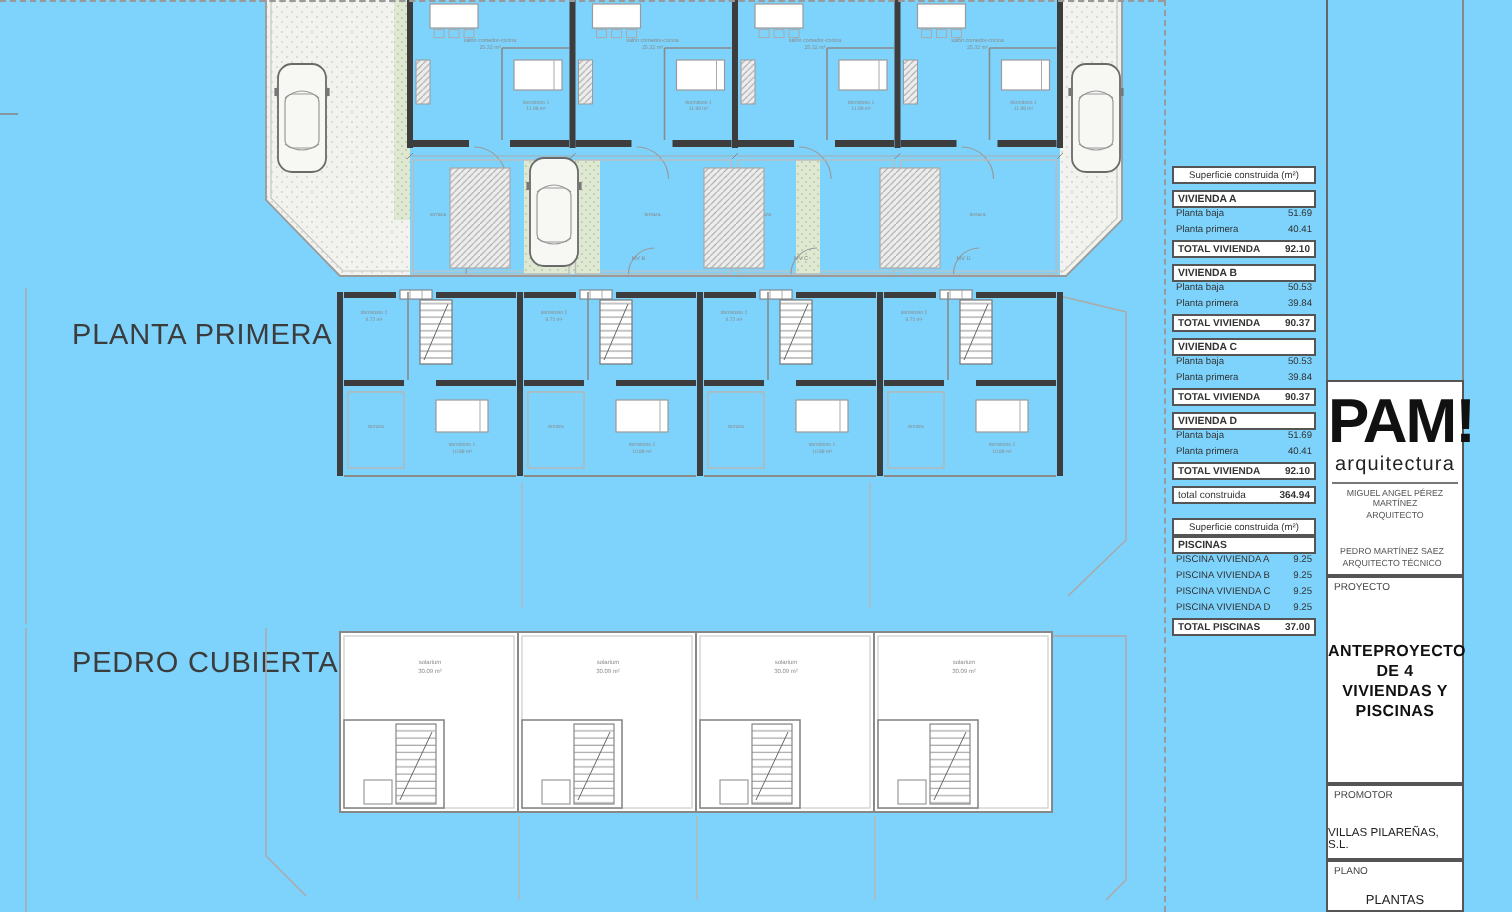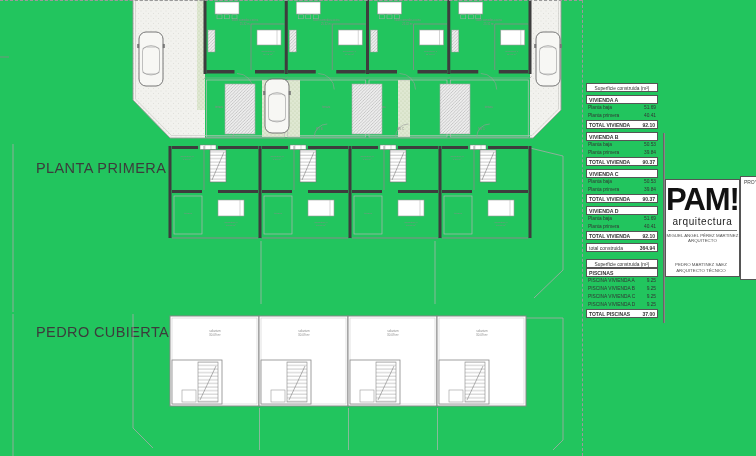--- a/index.html
+++ b/index.html
@@ -1,34 +1,34 @@
 <!DOCTYPE html>
 <html><head>
 <meta charset="utf-8">
 <style>
   html,body{margin:0;padding:0;background:#fff;}
-  #sheet{position:relative;width:756px;height:456px;background:#22c55e;overflow:hidden;
+  #sheet{position:relative;width:756px;height:456px;background:#7dd3fc;overflow:hidden;
          font-family:"Liberation Sans",sans-serif;color:#333;}
   .abs{position:absolute;}
   svg text{font-family:"Liberation Sans",sans-serif;fill:#8a8a8a;}
   
   .hdash{border-top:1px dashed #9a9a9a;height:0;}
   .vdash{border-left:1px dashed #9a9a9a;width:0;}
   
   .seclabel{font-size:14.5px;letter-spacing:.4px;color:#3c3c3c;}
   
   #tables{left:586px;top:83px;width:72px;}
   .t-header{height:9px;line-height:9px;border:1px solid #555;font-size:4.8px;text-align:center;box-sizing:border-box;background:#fff;}
   .t-name{height:9px;line-height:9px;border:1px solid #555;font-size:5.2px;font-weight:bold;padding:0 2px;box-sizing:border-box;margin-top:3px;background:#fff;}
   .t-row{height:8px;line-height:8px;font-size:4.8px;display:flex;justify-content:space-between;padding:0 2px;box-sizing:border-box;}
   .t-total{height:9px;line-height:9px;border:1px solid #555;font-size:5px;font-weight:bold;display:flex;justify-content:space-between;padding:0 2px;box-sizing:border-box;background:#fff;}
   .t-val{text-align:right;}
   .mt7{margin-top:7px;}
   
-  #titleblock{left:663px;top:0;width:69px;height:456px;display:flex;box-sizing:border-box;align-items:center;}
+  #titleblock{left:663px;top:0;width:69px;height:456px;display:flex;flex-direction:column;box-sizing:border-box;}
   .tb-spacer{height:190px;border-left:1px solid #666;border-right:1px solid #888;box-sizing:border-box;}
   .tb-box{border:1px solid #555;box-sizing:border-box;background:#fff;position:relative;}
   .tb-pam{height:98px;}
   .pam-logo{font-size:31px;font-weight:900;letter-spacing:-1px;text-align:center;line-height:33px;margin-top:3px;color:#111;}
   .pam-sub{font-size:10px;text-align:center;letter-spacing:.6px;color:#222;line-height:11px;}
   .pam-div{border-top:1px solid #777;margin:3px 2px 0 2px;}
   .pam-arch{font-size:4.4px;text-align:center;color:#555;margin-top:2px;line-height:5.4px;}
   .pam-tech{position:absolute;bottom:3px;left:0;right:3px;font-size:4.4px;text-align:center;color:#555;line-height:5.4px;}
   .tb-proy{height:104px;}
   .tb-label{font-size:5px;color:#444;padding:2px 0 0 3px;}
@@ -474,20 +474,24 @@
         <div>ARQUITECTO</div>
       </div>
       <div class="pam-tech">
         <div>PEDRO MARTÍNEZ SAEZ</div>
         <div>ARQUITECTO TÉCNICO</div>
       </div>
     </div>
 
     <div class="tb-box tb-proy">
       <div class="tb-label">PROYECTO</div>
+      <div class="proy-title">
+        <div>ANTEPROYECTO DE  4</div>
+        <div>VIVIENDAS Y PISCINAS</div>
+      </div>
     </div>
 
     <div class="tb-box tb-prom">
       <div class="tb-label">PROMOTOR</div>
       <div class="prom-val">VILLAS PILAREÑAS, S.L.</div>
     </div>
 
     <div class="tb-box tb-plano">
       <div class="tb-label">PLANO</div>
       <div class="plano-val">PLANTAS</div>

